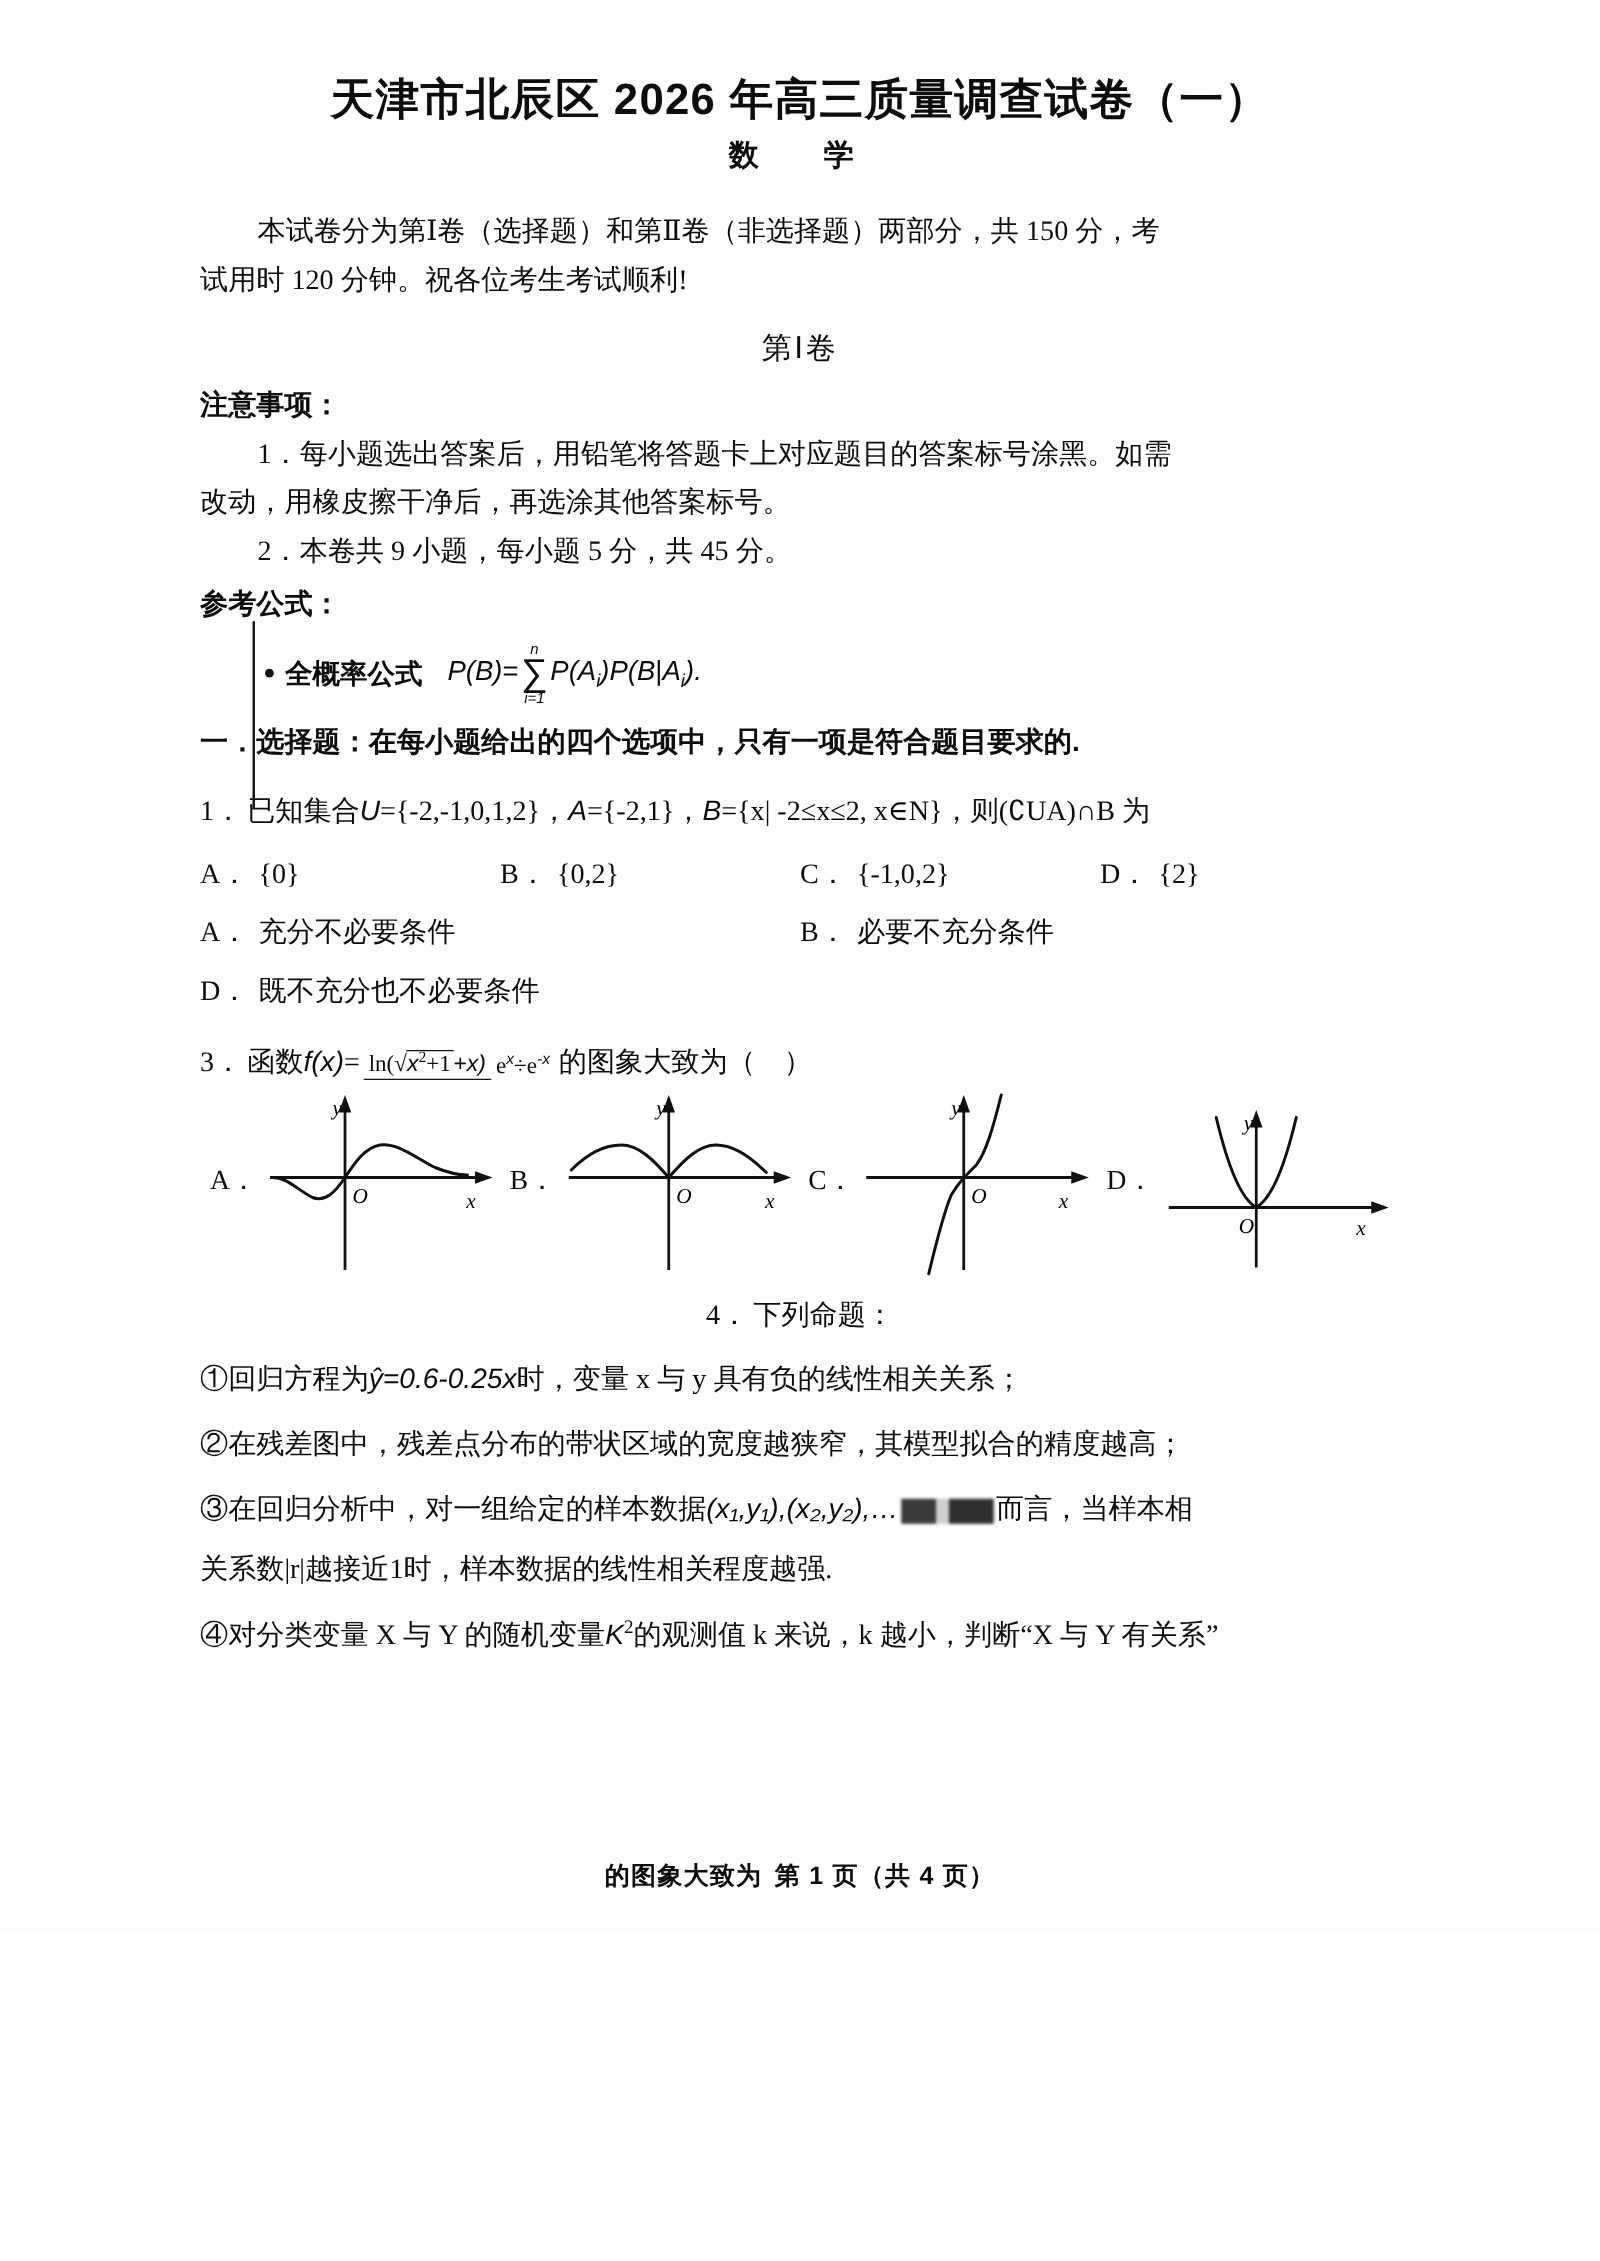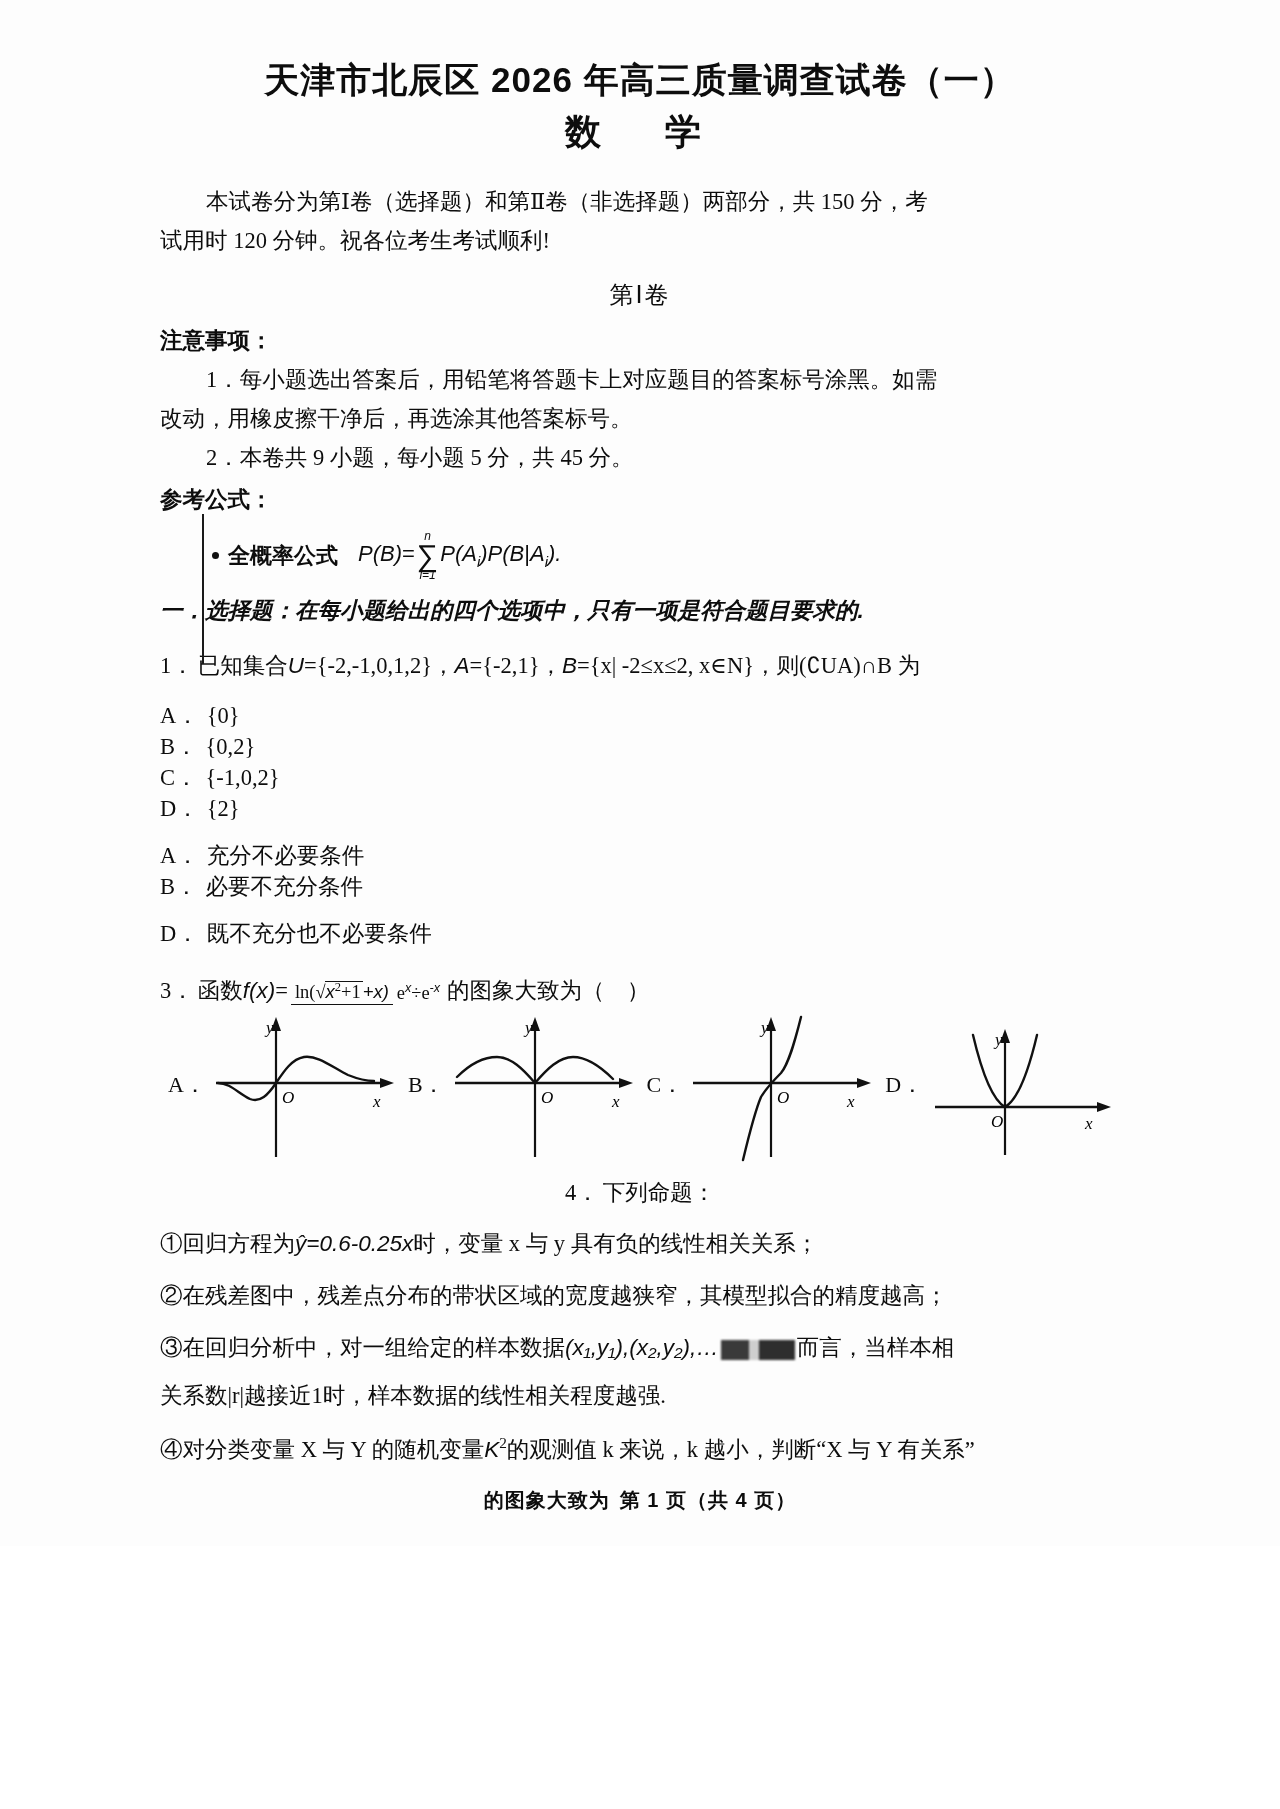--- a/index.html
+++ b/index.html
@@ -30,21 +30,21 @@
     text-align: center;
     font-size: 35px;
     font-weight: bold;
     letter-spacing: 1px;
     margin: 58px 0 0 0;
     line-height: 1.25;
     font-family: "Liberation Sans", "DejaVu Sans", sans-serif;
   }
   .doc-subject {
     text-align: center;
-    font-size: 36px;
+    font-size: 24px;
     font-weight: bold;
     letter-spacing: 14px;
     margin: 6px 0 0 0;
     font-family: "Liberation Sans", "DejaVu Sans", sans-serif;
   }
   .section-heading {
     text-align: center;
     font-size: 24px;
     font-weight: normal;
     margin: 20px 0 12px 0;
@@ -125,21 +125,20 @@
   .question {
     font-size: 22.5px;
     line-height: 1.6;
     margin: 18px 0 0 0;
   }
   .q-num { margin-right: 4px; }
   .options-row {
     display: flex;
     font-size: 22.5px;
     margin-top: 16px;
-    flex-direction: column;
   }
   .opt { white-space: nowrap; }
   .opt-label { margin-right: 8px; }
 
   .opts-4col .opt { width: 25%; }
   .opts-2col .opt { width: 50%; }
 
   
   .frac {
     display: inline-flex;
@@ -233,21 +232,21 @@
       <span class="math">
         <span>P(B)</span><span class="mathup">=</span><span class="sum">
             <span class="lim mathup">n</span>
             <span class="sig mathup">∑</span>
             <span class="lim mathup">i=1</span>
           </span><span>P(A</span><sub>i</sub><span>)P(B</span><span class="mathup">|</span><span>A</span><sub>i</sub><span>).</span>
       </span>
     </div>
   </div>
 
-  <p class="para" style="font-weight:bold;font-family:'Liberation Sans',sans-serif;margin-top:10px;font-style:italic;">
+  <p class="para" style="font-weight:bold;font-family:'Liberation Sans',sans-serif;margin-top:10px;">
     <span>一．</span><span>选择题：在每小题给出的四个选项中，只有一项是符合题目要求的.</span>
   </p>
 
   <div class="question">
     <span class="q-num">1．</span><span><span>已知集合</span><span class="math">U</span><span>={-2,-1,0,1,2}</span><span>，</span><span class="math">A</span><span>={-2,1}</span><span>，</span><span class="math">B</span><span>={x| -2≤x≤2, x∈N}</span><span>，则</span><span>(∁UA)∩B 为</span></span>
   </div>
   <div class="options-row opts-4col">
     <div class="opt"><span class="opt-label">A．</span><span>{0}</span></div>
     <div class="opt"><span class="opt-label">B．</span><span>{0,2}</span></div>
     <div class="opt"><span class="opt-label">C．</span><span>{-1,0,2}</span></div>

